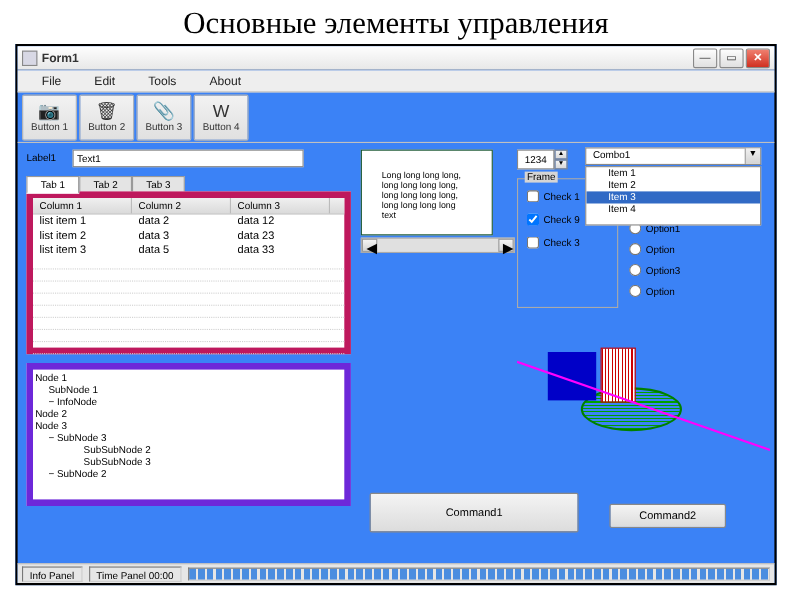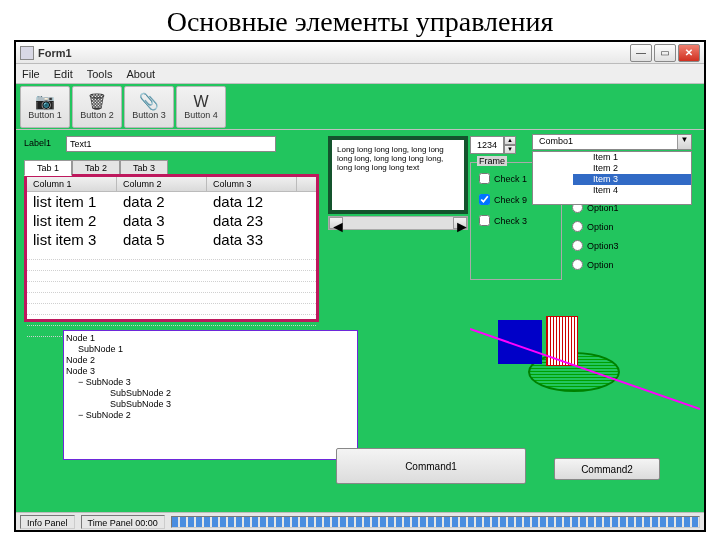--- a/index.html
+++ b/index.html
@@ -1,62 +1,62 @@
 <!DOCTYPE html>
 <html><head>
 <meta charset="utf-8">
 <style>
   * { box-sizing: border-box; margin: 0; padding: 0; font-family: Tahoma, Arial, sans-serif; }
   body { background: #fff; width: 720px; height: 540px; overflow: hidden; }
   .slide-title { font-family: "Times New Roman", serif; font-size: 28px; text-align: center; padding: 6px 0 2px; }
-  .slide-frame { border: 2px solid #000; margin: 0 14px; height: 492px; background: #22c55e; position: relative; }
+  .slide-frame { border: 2px solid #000; margin: 0 14px; height: 492px; background: #3b82f6; position: relative; }
   .titlebar { height: 22px; background: linear-gradient(#fefefe, #e8e8e8); display: flex; align-items: center; padding: 0 4px; border-bottom: 1px solid #bbb; }
   .titlebar .icon { width: 14px; height: 14px; background: #d8d8e5; border: 1px solid #888; margin-right: 4px; }
   .titlebar .title { font-size: 11px; font-weight: bold; color: #333; flex: 1; }
   .winbtn { width: 22px; height: 18px; border: 1px solid #888; background: linear-gradient(#fdfdfd,#e0e0e0); margin-left: 2px; font-size: 10px; text-align: center; line-height: 16px; color: #333; border-radius: 2px; cursor: pointer; }
   .winbtn.close { background: linear-gradient(#f08070,#d03020); color: #fff; font-weight: bold; }
   .menubar { height: 20px; background: #eee; display: flex; align-items: center; gap: 14px; padding: 0 6px; border-bottom: 1px solid #c0c0c0; font-size: 11px; color: #222; }
-  .menubar span { cursor: pointer; }
+  .menubar span { cursor: pointer; margin-left: 16px; }
   .toolbar { height: 46px; display: flex; align-items: center; gap: 2px; padding: 2px 4px; border-bottom: 1px solid #c0c0c0; }
   .tb-btn { width: 50px; height: 42px; border: 1px solid #b5b5b5; background: linear-gradient(#f2f2f2,#e0e0e0); display: flex; flex-direction: column; align-items: center; justify-content: center; font-size: 9px; color: #333; cursor: pointer; border-radius: 2px; }
   .tb-btn .ico { font-size: 16px; line-height: 1; }
   .content { position: absolute; top: 90px; left: 0; right: 0; bottom: 18px; }
   .label1 { position: absolute; left: 8px; top: 6px; font-size: 9px; }
   .text1 { position: absolute; left: 50px; top: 4px; width: 210px; height: 16px; border: 1px solid #888; background: #fff; font-size: 9px; padding: 1px 3px; }
   .tabs { position: absolute; left: 8px; top: 28px; display: flex; font-size: 9px; }
   .tab { padding: 2px 12px; border: 1px solid #999; background: #e4e4e4; cursor: pointer; }
   .tab.active { background: #fff; border-bottom: 1px solid #fff; z-index: 2; }
-  .tab-panel { position: absolute; left: 8px; top: 42px; width: 295px; height: 148px; border: 3px solid #be185d; background: #fff; }
+  .tab-panel { position: absolute; left: 8px; top: 42px; width: 295px; height: 148px; border: 6px solid #be185d; background: #fff; }
   .listview-header { display: flex; font-size: 9px; background: linear-gradient(#f0f0f0,#dadada); border-bottom: 1px solid #bbb; }
   .lv-col { padding: 2px 6px; border-right: 1px solid #bbb; }
-  .listview-body { font-size: 15px; }
+  .listview-body { font-size: 10px; }
   .lv-row { display: flex; padding: 1px 0; }
   .lv-cell { padding: 0 6px; }
   .lv-grid-row { height: 11px; border-bottom: 1px dotted #d0d0d0; }
-  .tree { position: absolute; left: 8px; top: 198px; width: 295px; height: 130px; border: 1px solid #6d28d9; background: #fff; font-size: 9px; padding: 2px; overflow: hidden; line-height: 11px; margin-left: 39px; }
+  .tree { position: absolute; left: 8px; top: 198px; width: 295px; height: 130px; border: 6px solid #6d28d9; background: #fff; font-size: 9px; padding: 2px; overflow: hidden; line-height: 11px; }
   .tree .indent1 { padding-left: 12px; }
   .tree .indent3 { padding-left: 44px; }
-  .scrolltext { position: absolute; left: 312px; top: 4px; width: 140px; height: 78px; border: 4px solid #14532d; background: #fff; font-size: 8px; padding: 5px; overflow: hidden; }
+  .scrolltext { position: absolute; left: 312px; top: 4px; width: 120px; height: 78px; border: 1px solid #14532d; background: #fff; font-size: 8px; padding: 18px; overflow: hidden; }
   .scrolltext-track { position: absolute; left: 312px; top: 84px; width: 140px; height: 14px; background: #e0e0e0; border: 1px solid #aaa; }
   .scrolltext-track .arrow { width: 14px; height: 12px; background: linear-gradient(#f4f4f4,#d4d4d4); border: 1px solid #999; display: inline-block; }
   .spin { position: absolute; left: 454px; top: 4px; width: 48px; height: 18px; display: flex; }
   .spin input { width: 34px; border: 1px solid #888; font-size: 9px; padding: 1px 2px; text-align: center; }
   .spin .spbtn { width: 12px; height: 9px; border: 1px solid #888; background: linear-gradient(#f4f4f4,#d8d8d8); font-size: 6px; text-align: center; cursor: pointer; }
   .frame { position: absolute; left: 454px; top: 30px; width: 92px; height: 118px; border: 1px solid #aaa; }
   .frame-label { position: absolute; top: -7px; left: 6px; font-size: 9px; background: #d5d5d5; padding: 0 2px; }
   .check { display: flex; align-items: center; gap: 4px; font-size: 9px; margin: 10px 8px; }
   .check input { width: 11px; height: 11px; }
   .radios { position: absolute; left: 556px; top: 70px; font-size: 9px; }
   .radio { display: flex; align-items: center; gap: 4px; margin-bottom: 8px; }
   .radio input { width: 11px; height: 11px; }
   .combo { position: absolute; left: 516px; top: 2px; width: 160px; height: 16px; border: 1px solid #888; background: #fff; font-size: 9px; display: flex; }
   .combo span { flex: 1; padding: 1px 6px; }
   .combo .dd { width: 14px; background: linear-gradient(#f0f0f0,#d4d4d4); border-left: 1px solid #999; text-align: center; font-size: 8px; cursor: pointer; }
   .listbox { position: absolute; left: 516px; top: 19px; width: 160px; height: 54px; border: 1px solid #888; background: #fff; font-size: 9px; overflow: hidden; }
-  .listbox div { padding: 0 20px; line-height: 11px; margin-left: 40px; }
+  .listbox div { padding: 0 20px; line-height: 11px; }
   .listbox .sel { background: #316ac5; color: #fff; }
   .graphics { position: absolute; left: 460px; top: 182px; width: 200px; height: 110px; }
   .rect-blue { position: absolute; left: 22px; top: 6px; width: 44px; height: 44px; background: #0000c8; }
   .ellipse { position: absolute; left: 52px; top: 38px; width: 92px; height: 40px; border: 2px solid #008000; border-radius: 50%; background: repeating-linear-gradient(0deg, #00a000, #00a000 1px, transparent 1px, transparent 3px); }
   .rect-hatch { position: absolute; left: 70px; top: 2px; width: 32px; height: 50px; background: repeating-linear-gradient(90deg, #c00 0, #c00 1px, #fff 1px, #fff 3px); border: 1px solid #c00; }
   .line-magenta { position: absolute; left: -6px; top: -5px; width: 230px; height: 110px; }
   .cmd1 { position: absolute; left: 320px; top: 316px; width: 190px; height: 36px; border: 1px solid #888; background: linear-gradient(#f4f4f4,#dcdcdc); font-size: 10px; display: flex; align-items: center; justify-content: center; cursor: pointer; border-radius: 2px; }
   .cmd2 { position: absolute; left: 538px; top: 326px; width: 106px; height: 22px; border: 1px solid #888; background: linear-gradient(#f4f4f4,#dcdcdc); font-size: 10px; display: flex; align-items: center; justify-content: center; cursor: pointer; border-radius: 2px; }
   .statusbar { position: absolute; left: 0; bottom: 0; right: 0; height: 18px; background: #e6e6e6; border-top: 1px solid #bbb; display: flex; align-items: center; font-size: 9px; padding: 0 4px; gap: 6px; }
   .statusbar .panel { border: 1px inset #ccc; padding: 1px 6px; height: 14px; line-height: 12px; }
@@ -141,20 +141,21 @@
           <div class="lv-grid-row"></div>
           <div class="lv-grid-row"></div>
         <div class="lv-grid-row"></div>
           <div class="lv-grid-row"></div>
       </div>
     </div>
 
     <div class="tree">
       <div>Node 1</div>
       <div class="indent1">  SubNode 1</div>
+      <div class="indent1">  − InfoNode</div>
       <div>Node 2</div>
       <div>Node 3</div>
       <div class="indent1">  − SubNode 3</div>
       <div class="indent3">      SubSubNode 2</div>
       <div class="indent3">      SubSubNode 3</div>
       <div class="indent1">  − SubNode 2</div>
     </div>
 
     <div class="scrolltext">Long long long long, long long long long, long long long long, long long long long text</div>
     <div class="scrolltext-track">

